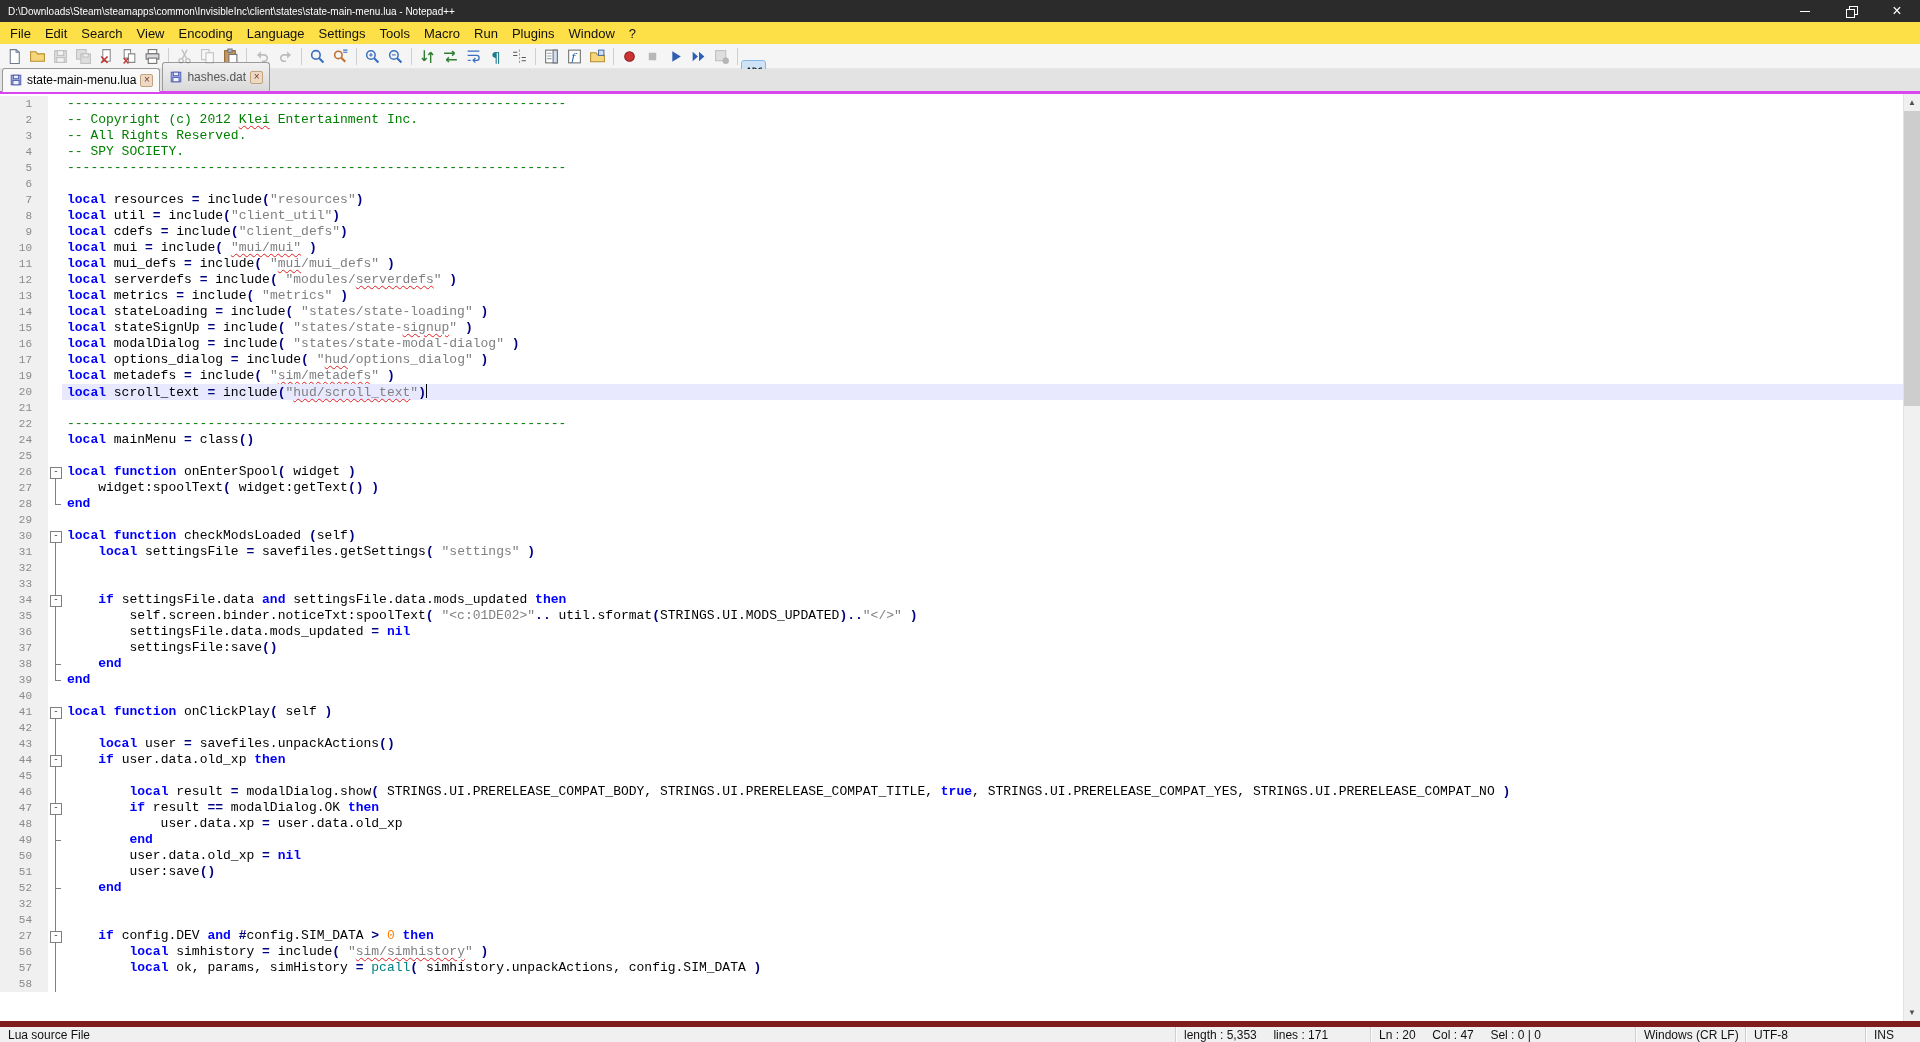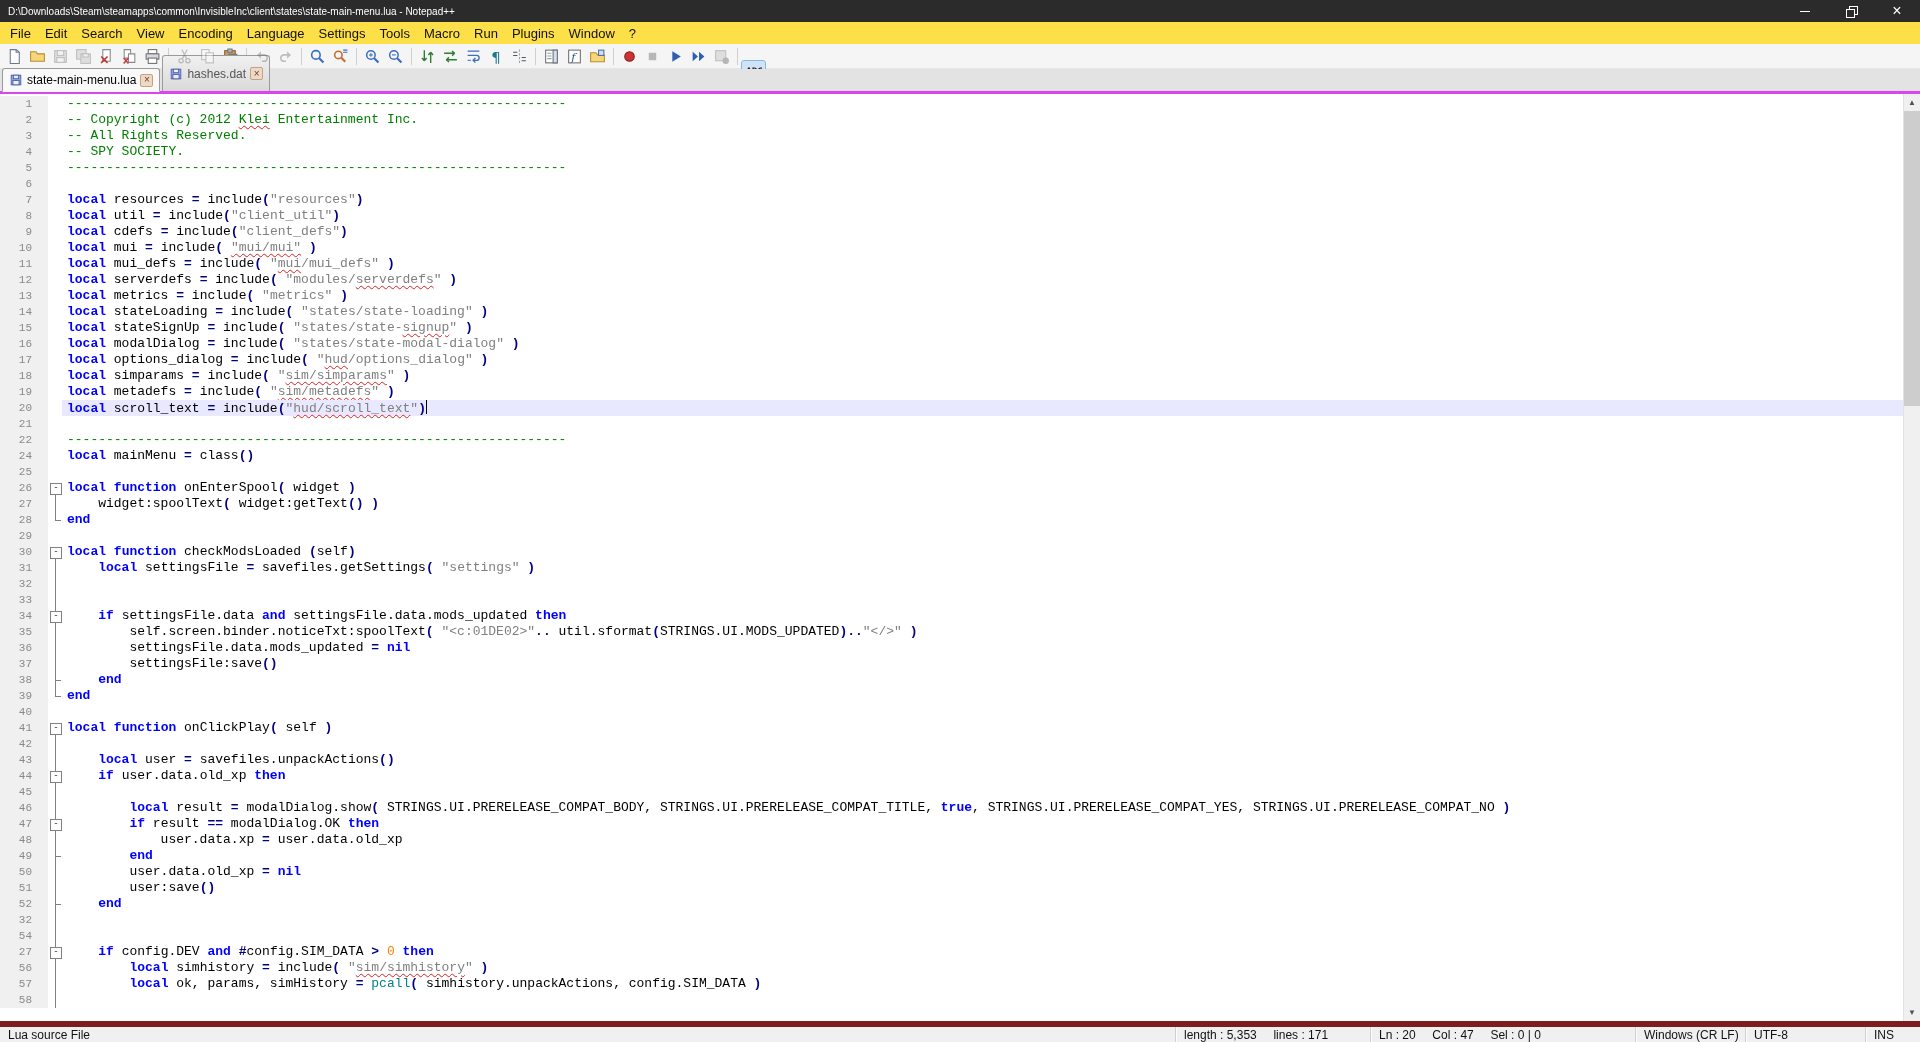--- a/index.html
+++ b/index.html
@@ -24,21 +24,21 @@
 
   
   .toolbar { height:25px; background:#f5f5f5; border-bottom:1px solid #e6e6e6; display:flex; align-items:center; padding-left:3px; flex:none; }
   .tb-btn { width:23px; height:23px; display:flex; align-items:center; justify-content:center; border-radius:2px; }
   .tb-btn.disabled { filter:grayscale(.95) opacity(.4); }
   .tb-btn.pressed { background:#cfe3f7; outline:1px solid #86b6e6;margin-top:32px; }
   .tb-sep { width:1px; height:17px; background:#cfcfcf; margin:0 4px; }
 
   
   .tabbar { height:25px; background:#e3e3e3; border-bottom:3px solid #d946ef; display:flex; align-items:flex-end; padding-left:2px; flex:none; }
-  .tab { height:36px; display:flex; align-items:center; gap:4px; padding:0 6px; font-size:12px; color:#555;
+  .tab { height:29px; display:flex; align-items:center; gap:4px; padding:0 6px; font-size:12px; color:#555;
          background:linear-gradient(#f1f1f1,#d9d9d9); border:1px solid #9a9a9a; border-bottom:none;
          border-radius:3px 3px 0 0; margin-right:2px; }
   .tab.active { height:24px; background:#f9f9f9; color:#000; margin-bottom:-1px; border-bottom:1px solid #f9f9f9; }
   .tab-icon { display:flex; }
   .tab-close { width:13px; height:13px; display:flex; align-items:center; justify-content:center;
                font-size:10px; line-height:10px; color:#76392b; background:#ecd9c6; border:1px solid #c4a27e; border-radius:2px; }
 
   
   .editor { flex:1; display:flex; background:#fff; overflow:hidden; }
   .code-area { flex:1; overflow:hidden; font-family:"Liberation Mono",monospace; font-size:13px; line-height:16px; padding-top:2px; }
@@ -443,26 +443,20 @@
           <span class="fold"></span>
           <span class="code"><span class="sc-k">local</span><span class="sc-t"> modalDialog </span><span class="sc-o">=</span><span class="sc-t"> include</span><span class="sc-o">(</span><span class="sc-t"> </span><span class="sc-s">"states/state-modal-dialog"</span><span class="sc-t"> </span><span class="sc-o">)</span></span>
         </div>
         <div class="code-line">
           <span class="ln">17</span>
           <span class="bm"></span>
           <span class="fold"></span>
           <span class="code"><span class="sc-k">local</span><span class="sc-t"> options_dialog </span><span class="sc-o">=</span><span class="sc-t"> include</span><span class="sc-o">(</span><span class="sc-t"> </span><span class="sc-s">"</span><span class="sc-m">hud</span><span class="sc-s">/options_dialog"</span><span class="sc-t"> </span><span class="sc-o">)</span></span>
         </div>
         <div class="code-line">
-          <span class="ln">18</span>
-          <span class="bm"></span>
-          <span class="fold"></span>
-          <span class="code"><span class="sc-k">local</span><span class="sc-t"> simparams </span><span class="sc-o">=</span><span class="sc-t"> include</span><span class="sc-o">(</span><span class="sc-t"> </span><span class="sc-s">"</span><span class="sc-m">sim/simparams</span><span class="sc-s">"</span><span class="sc-t"> </span><span class="sc-o">)</span></span>
-        </div>
-        <div class="code-line">
           <span class="ln">19</span>
           <span class="bm"></span>
           <span class="fold"></span>
           <span class="code"><span class="sc-k">local</span><span class="sc-t"> metadefs </span><span class="sc-o">=</span><span class="sc-t"> include</span><span class="sc-o">(</span><span class="sc-t"> </span><span class="sc-s">"</span><span class="sc-m">sim/metadefs</span><span class="sc-s">"</span><span class="sc-t"> </span><span class="sc-o">)</span></span>
         </div>
         <div class="code-line cur">
           <span class="ln">20</span>
           <span class="bm"></span>
           <span class="fold"></span>
           <span class="code"><span class="sc-k">local</span><span class="sc-t"> scroll_text </span><span class="sc-o">=</span><span class="sc-t"> include</span><span class="sc-o">(</span><span class="sc-s">"</span><span class="sc-m">hud/scroll_text</span><span class="sc-s">"</span><span class="sc-o">)</span><span class="caret"></span></span>

